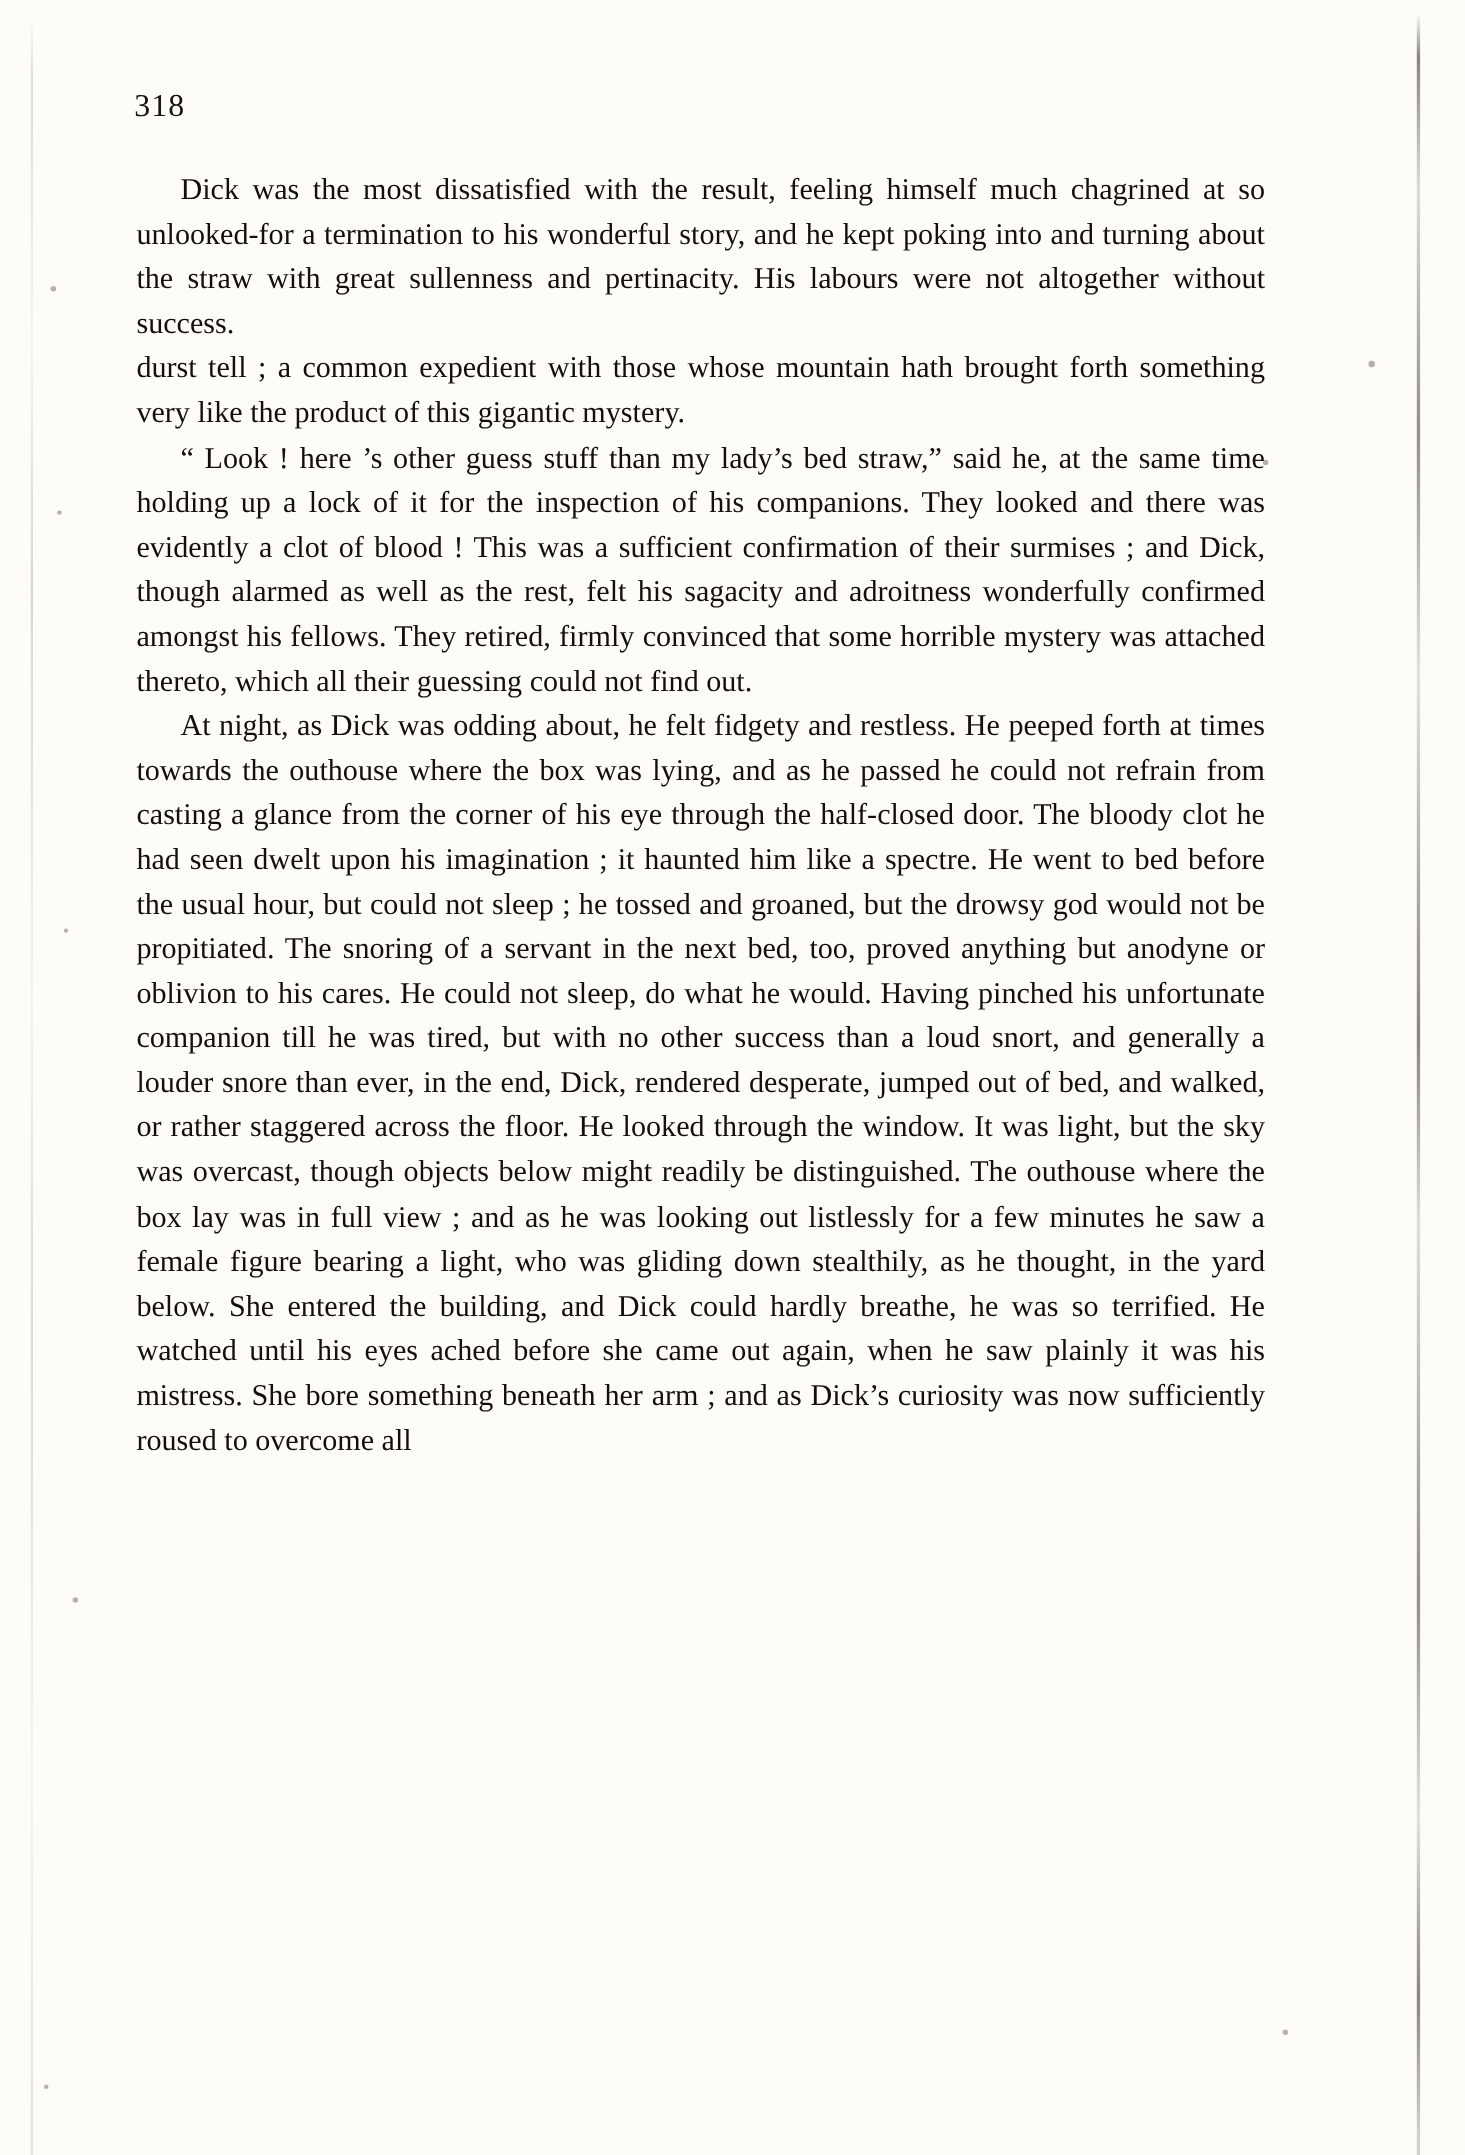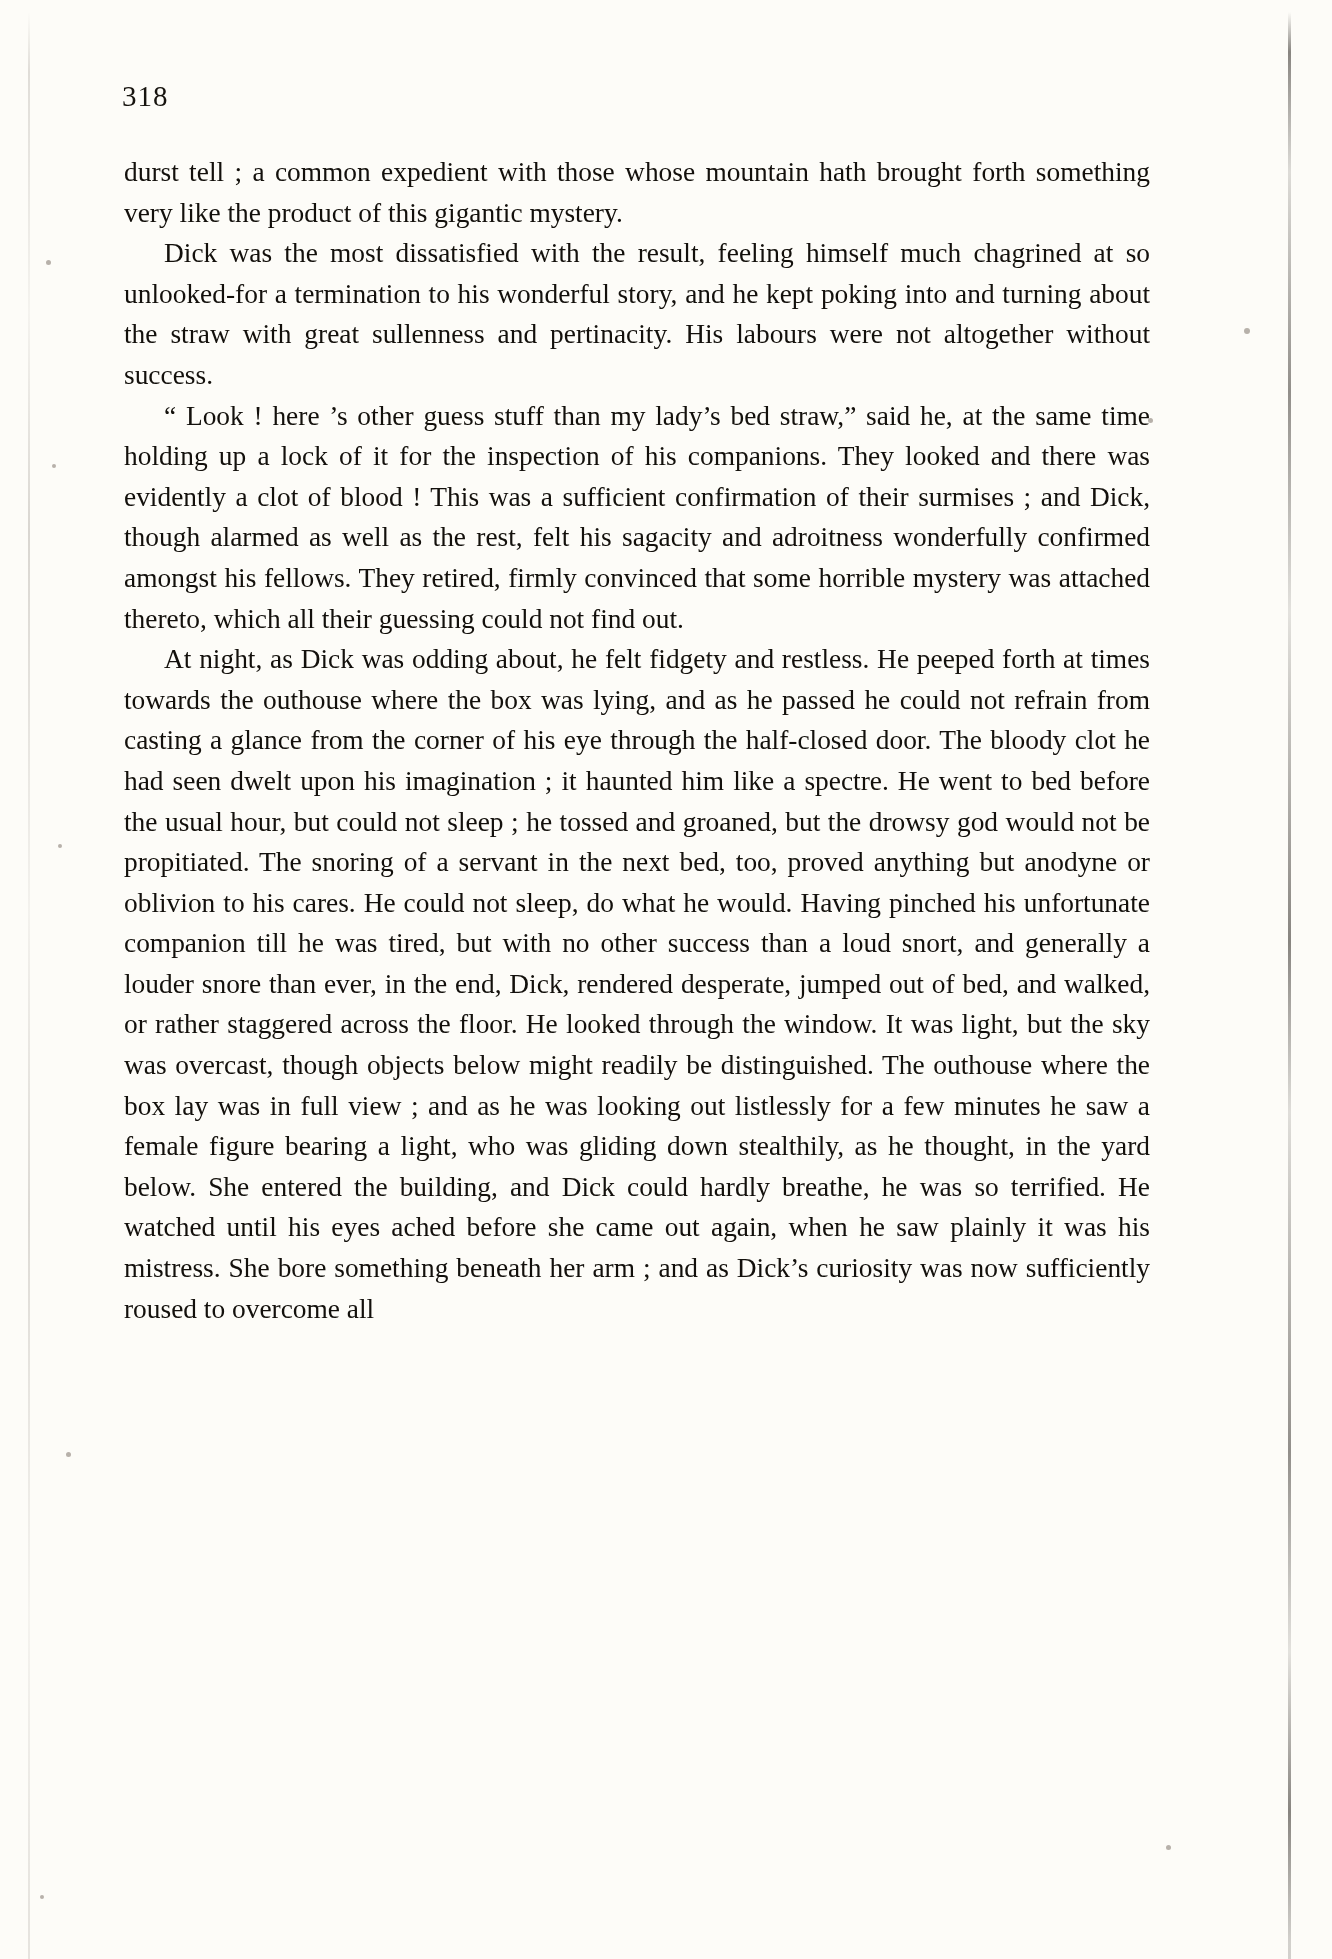--- a/index.html
+++ b/index.html
@@ -143,19 +143,19 @@
   <div class="speck" style="left:1244px;top:316px;width:6px;height:6px;"></div>
   <div class="speck" style="left:1148px;top:406px;width:5px;height:5px;"></div>
   <div class="speck" style="left:1166px;top:1833px;width:5px;height:5px;"></div>
   <div class="speck" style="left:40px;top:1883px;width:4px;height:4px;"></div>
 
   <div class="header">
     <div class="folio">318</div>
   </div>
 
   <div class="textblock">
+    <p class="para">Dick was the most dissatisfied with the result, feeling himself much chagrined at so unlooked-for a termination to his wonderful story, and he kept poking into and turning about the straw with great sullenness and pertinacity.   His labours were not altogether without success.</p>
     <p class="para first">durst tell ; a common expedient with those whose mountain hath brought forth something very like the product of this gigantic mystery.</p>
-    <p class="para">Dick was the most dissatisfied with the result, feeling himself much chagrined at so unlooked-for a termination to his wonderful story, and he kept poking into and turning about the straw with great sullenness and pertinacity.   His labours were not altogether without success.</p>
     <p class="para">“ Look ! here ’s other guess stuff than my lady’s bed straw,” said he, at the same time holding up a lock of it for the inspection of his companions.   They looked and there was evidently a clot of blood !   This was a sufficient confirmation of their surmises ; and Dick, though alarmed as well as the rest, felt his sagacity and adroitness wonderfully confirmed amongst his fellows.   They retired, firmly convinced that some horrible mystery was attached thereto, which all their guessing could not find out.</p>
     <p class="para">At night, as Dick was odding about, he felt fidgety and restless.   He peeped forth at times towards the outhouse where the box was lying, and as he passed he could not refrain from casting a glance from the corner of his eye through the half-closed door.   The bloody clot he had seen dwelt upon his imagination ; it haunted him like a spectre.  He went to bed before the usual hour, but could not sleep ; he tossed and groaned, but the drowsy god would not be propitiated.  The snoring of a servant in the next bed, too, proved anything but anodyne or oblivion to his cares.   He could not sleep, do what he would.   Having pinched his unfortunate companion till he was tired, but with no other success than a loud snort, and generally a louder snore than ever, in the end, Dick, rendered desperate, jumped out of bed, and walked, or rather staggered across the floor. He looked through the window.   It was light, but the sky was overcast, though objects below might readily be distinguished. The outhouse where the box lay was in full view ;  and as he was looking out listlessly for a few minutes he saw a female figure bearing a light, who was gliding down stealthily, as he thought, in the yard below.   She entered the building, and Dick could hardly breathe, he was so terrified.   He watched until his eyes ached before she came out again, when he saw plainly it was his mistress.   She bore something beneath her arm ; and as Dick’s curiosity was now sufficiently roused to overcome all</p>
   </div>
 
 </div>
 
 </body></html>

